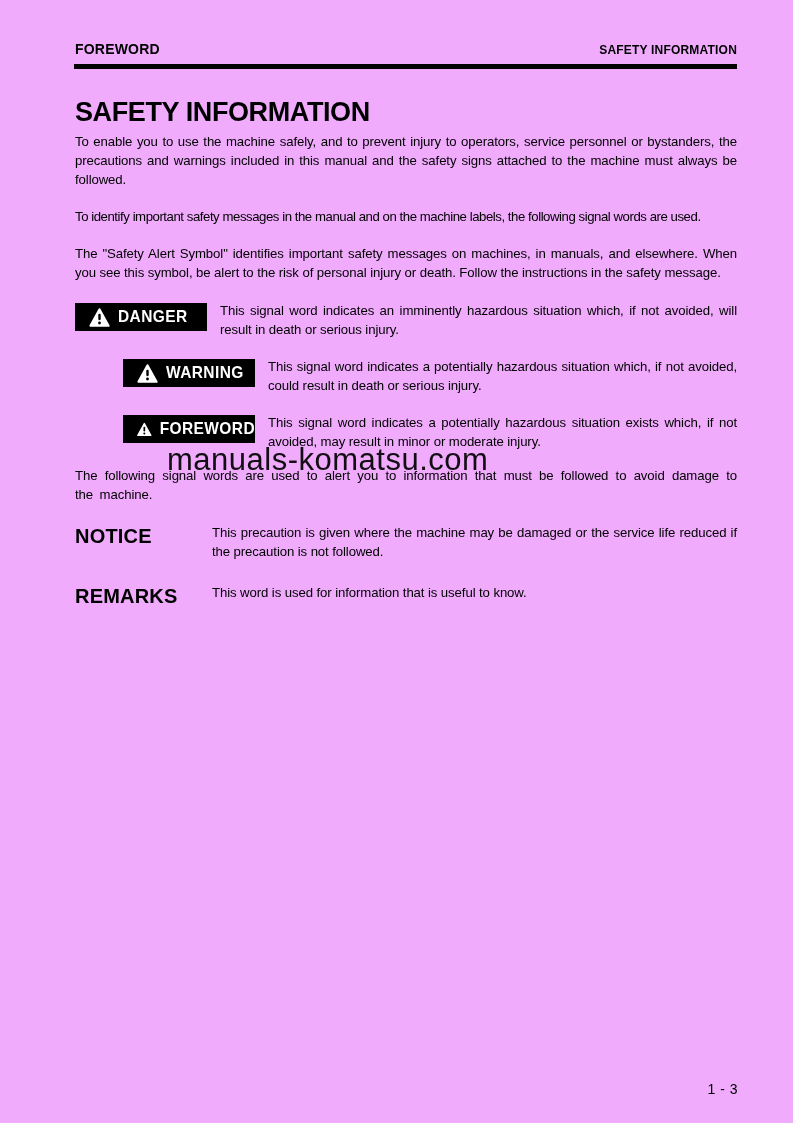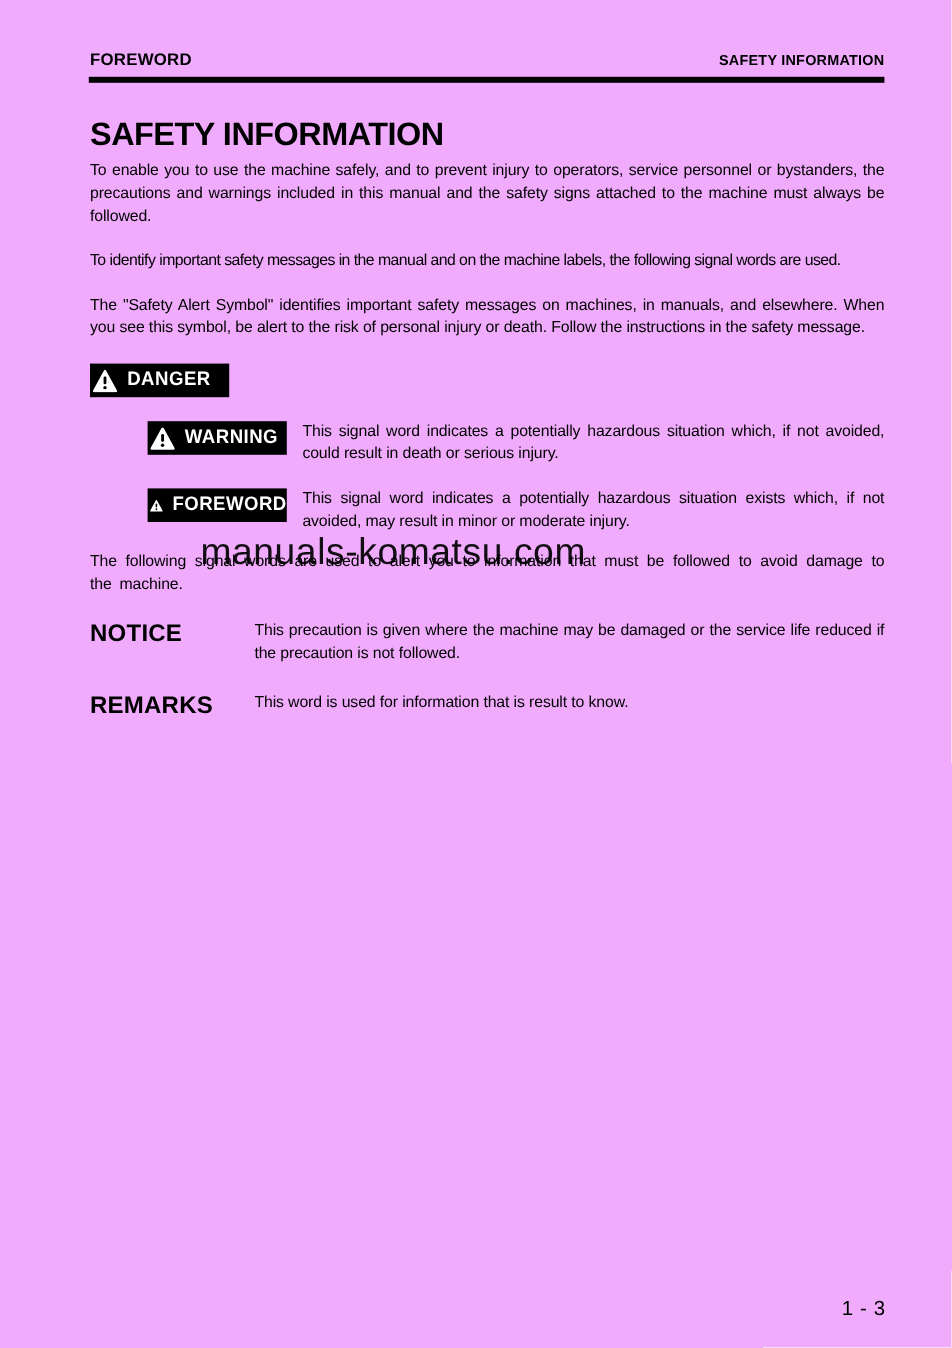--- a/index.html
+++ b/index.html
@@ -38,24 +38,24 @@
     text-align:justify; letter-spacing:-0.1px;
   }
   .mt18 { margin-top:18px; }
   .tight { letter-spacing:-0.45px; }
 
   
   .signal-row { display:flex; align-items:flex-start; }
   .signal-row.first { margin-top:19px; }
   .signal-row + .signal-row { margin-top:18px;margin-left:48px; }
   .signal-box {
-    flex:none; width:116px; height:28px; margin:2px 13px 0 0;
+    flex:none; width:132px; height:28px; margin:2px 13px 0 0;
     background:#000; color:#fff;
     display:flex; align-items:center; gap:8px;
-    padding-left:2px; box-sizing:border-box;
+    padding-left:14px; box-sizing:border-box;
   }
   .signal-box .signal-word {
     font-weight:bold; font-size:15.5px; letter-spacing:0.4px;
     transform:scaleY(1.05);
   }
   .signal-desc { flex:1; font-size:13.2px; line-height:19px; text-align:justify; letter-spacing:-0.1px; margin:0; }
 
   
   .notice-row { display:flex; align-items:flex-start;justify-content:flex-end; }
   .notice-row.first { margin-top:19px; }
@@ -71,21 +71,21 @@
   .watermark {
     position:absolute; left:167px; top:442px;
     font-size:31px; font-weight:400; letter-spacing:0.5px;
     color:rgba(0,0,0,0.92); white-space:nowrap;
     pointer-events:none;
   }
 
   
   .page-number {
     position:absolute; top:1081px; right:55px;
-    font-size:17px; letter-spacing:0.5px;
+    font-size:14px; letter-spacing:0.5px;
   }
 
   .tri-icon { display:block; }
 </style>
 </head>
 <body>
 
 <div class="page">
 
   <div class="header">
@@ -104,20 +104,21 @@
 
     <div class="signal-row first">
       <div class="signal-box">
         <svg class="tri-icon" width="21" height="19" viewBox="0 0 26 24" aria-hidden="true">
           <path d="M13 1.5 L24.5 22.5 H1.5 Z" fill="#fff" stroke="#fff" stroke-width="2.5" stroke-linejoin="round"></path>
           <rect x="11.5" y="7.2" width="3" height="8.2" rx="1.4" fill="#000"></rect>
           <circle cx="13" cy="19" r="1.8" fill="#000"></circle>
         </svg>
         <span class="signal-word">DANGER</span>
       </div>
+      <p class="signal-desc">This signal word indicates an imminently hazardous situation which, if not avoided, will result in death or serious injury.</p>
     </div>
 
     <div class="signal-row">
       <div class="signal-box">
         <svg class="tri-icon" width="21" height="19" viewBox="0 0 26 24" aria-hidden="true">
           <path d="M13 1.5 L24.5 22.5 H1.5 Z" fill="#fff" stroke="#fff" stroke-width="2.5" stroke-linejoin="round"></path>
           <rect x="11.5" y="7.2" width="3" height="8.2" rx="1.4" fill="#000"></rect>
           <circle cx="13" cy="19" r="1.8" fill="#000"></circle>
         </svg>
         <span class="signal-word">WARNING</span>
@@ -139,21 +140,21 @@
 
     <p class="body" style="margin-top:15px; word-spacing:3px;">The following signal words are used to alert you to information that must be followed to avoid damage to the machine.</p>
 
     <div class="notice-row first">
       <div class="notice-label">NOTICE</div>
       <p class="notice-text">This precaution is given where the machine may be damaged or the service life reduced if the precaution is not followed.</p>
     </div>
 
     <div class="notice-row">
       <div class="notice-label">REMARKS</div>
-      <p class="notice-text">This word is used for information that is result to know.</p>
+      <p class="notice-text">This word is used for information that is useful to know.</p>
     </div>
 
   </main>
 
   <div class="watermark">manuals-komatsu.com</div>
 
   <div class="page-number">1 - 3</div>
 
 </div>
 

